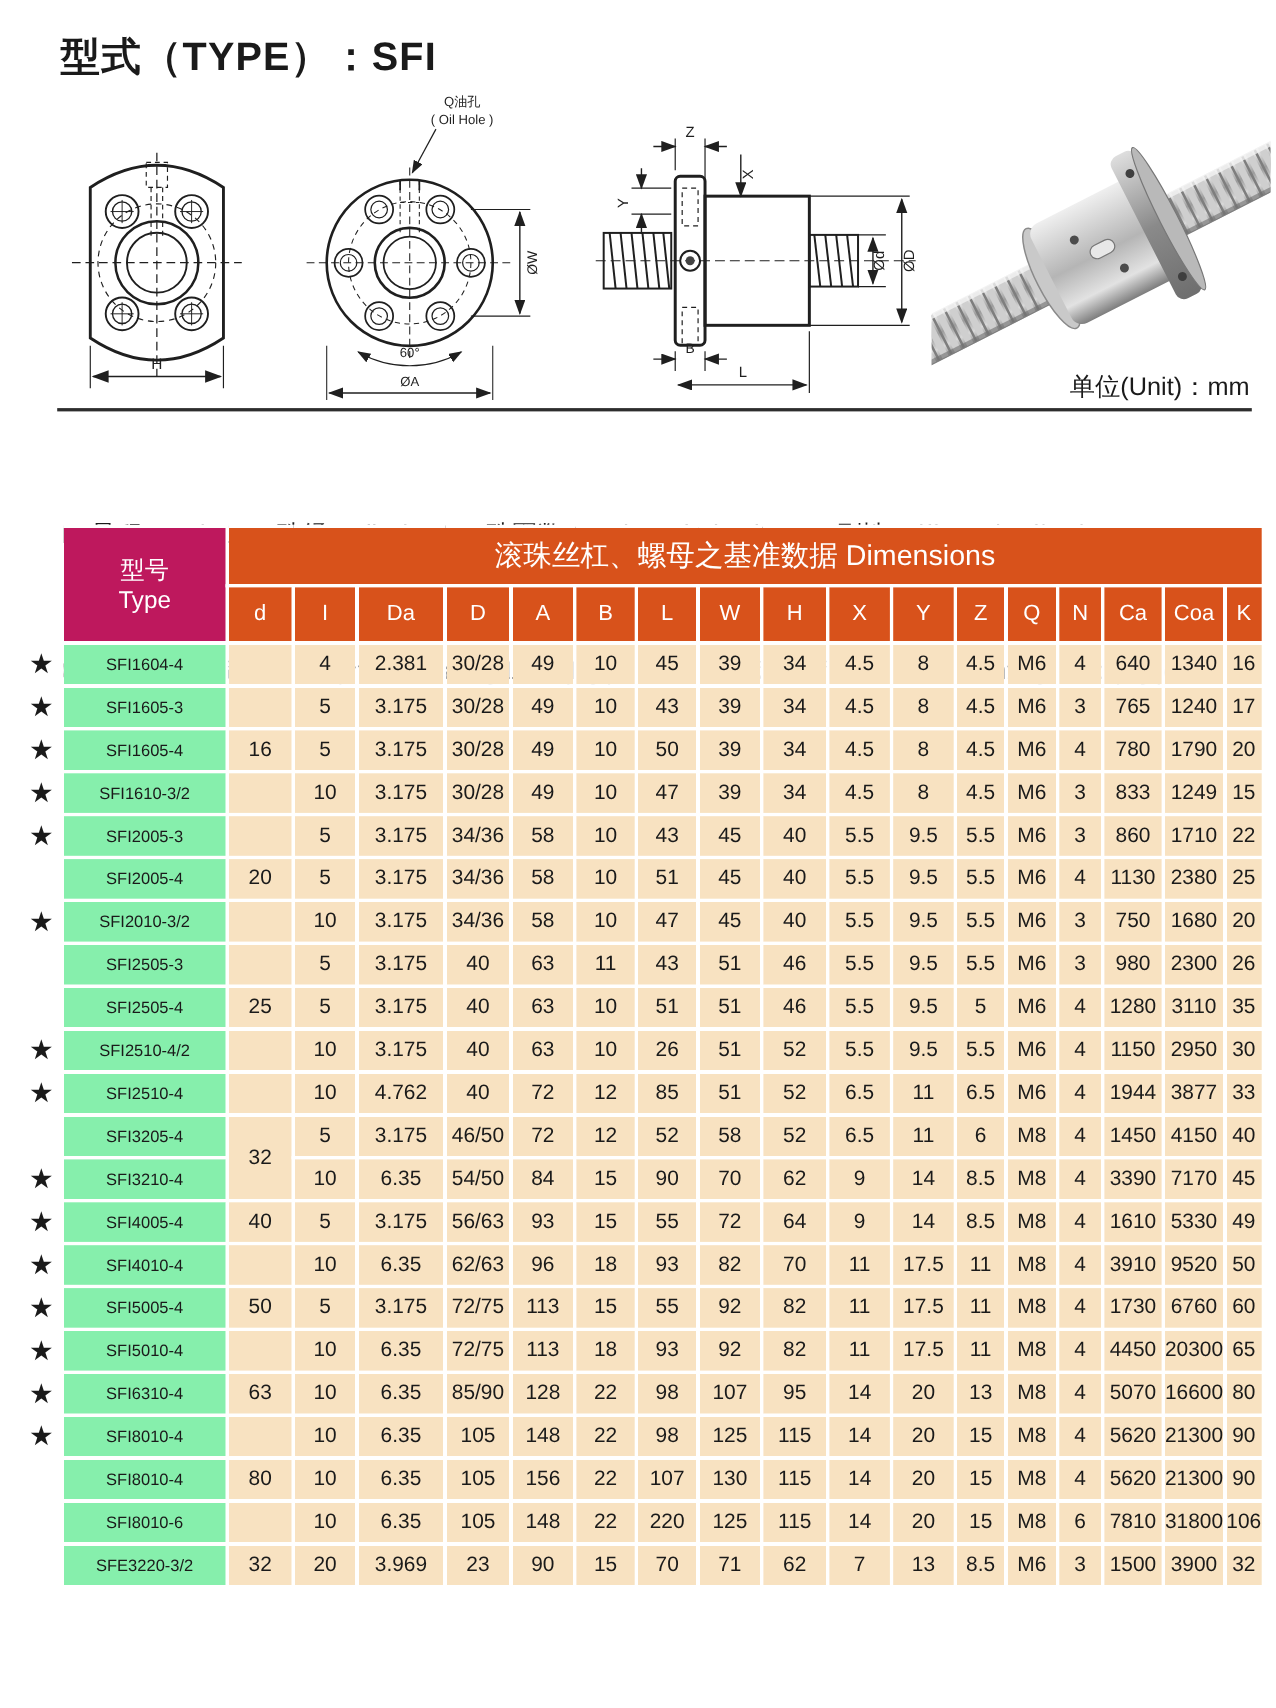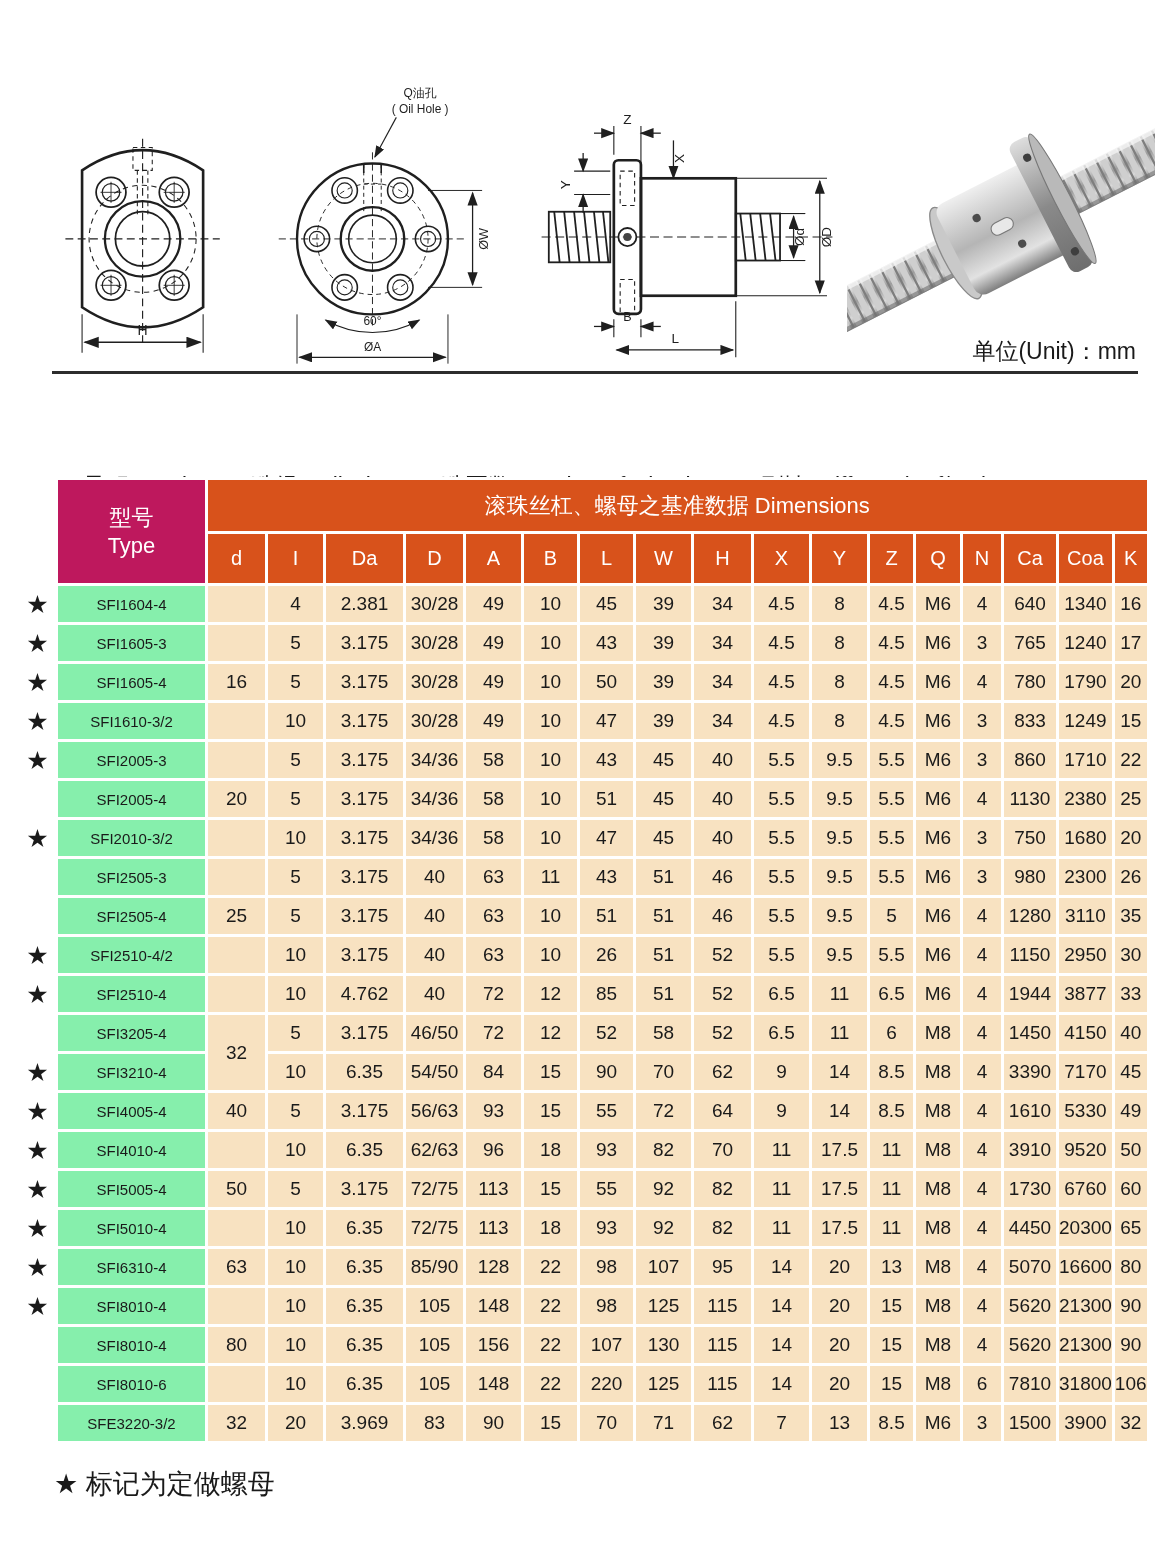--- a/index.html
+++ b/index.html
@@ -13,32 +13,33 @@
   .svg3{margin:6px 0 0 14px;}
   .svg4{margin:0 0 0 6px;}
   .unit{position:absolute;right:24px;top:336px;font-size:23px;text-align:center;}
   .rule{position:absolute;left:52px;right:22px;top:371px;border-top:3px solid #2d2d2d;height:0;}
   .legend{position:absolute;left:54px;top:384px;font-size:23px;line-height:41px;white-space:pre-wrap;}
   table.dim{position:absolute;left:17px;top:477px;border-collapse:collapse;table-layout:fixed;}
   table.dim th,table.dim td{border:3px solid #fff;text-align:center;padding:0;overflow:hidden;}
   th.starhead,td.star{border:none;background:#fff;}
   td.star{font-size:25px;line-height:1;}
   th.typehead{background:#be185d;color:#fff;font-weight:normal;font-size:22px;line-height:28px;}
-  th.grouphead{background:#d8521b;color:#fff;font-weight:normal;font-size:22px;height:51px;}
+  th.grouphead{background:#d8521b;color:#fff;font-weight:normal;font-size:26px;height:51px;}
   th.colhead{background:#d8521b;color:#fff;font-weight:normal;font-size:20px;height:49px;}
   td.type{background:#86efac;text-align:left;padding-left:20px;font-size:15px;height:36px;}
   td.val{background:#f8e2c1;font-size:19px;height:36px;}
   .footnote{position:absolute;left:54px;top:1466px;font-size:27px;}
   .dline{stroke:#1f1f1f;}
 </style>
 </head>
 <body>
 
 <div class="page">
 
+  <div class="title">型式（TYPE）：SFI</div>
 
   <div class="drawings">
 
     <svg class="svg1" width="192" height="250" viewBox="0 0 192 285">
       <defs>
         <marker id="ar1" markerWidth="12" markerHeight="10" refX="10" refY="4" orient="auto-start-reverse">
           <path d="M0,0 L11,4 L0,8 z" fill="#1f1f1f"></path>
         </marker>
       </defs>
       <path class="dline" d="M27,62 Q96,16 165,62 L165,218 Q96,264 27,218 Z" fill="none" stroke-width="3"></path>
@@ -724,32 +725,31 @@
           <td class="val">7810</td>
           <td class="val">31800</td>
           <td class="val">106</td>
         </tr>
         <tr>
           <td class="star"></td>
           <td class="type">SFE3220-3/2</td>
           <td class="val">32</td>
           <td class="val">20</td>
           <td class="val">3.969</td>
-          <td class="val">83</td>
+          <td class="val">23</td>
           <td class="val">90</td>
           <td class="val">15</td>
           <td class="val">70</td>
           <td class="val">71</td>
           <td class="val">62</td>
           <td class="val">7</td>
           <td class="val">13</td>
           <td class="val">8.5</td>
           <td class="val">M6</td>
           <td class="val">3</td>
           <td class="val">1500</td>
           <td class="val">3900</td>
           <td class="val">32</td>
         </tr>
       </tbody>
   </table>
 
-  <div class="footnote">★ 标记为定做螺母</div>
 </div>
 
 </body></html>

